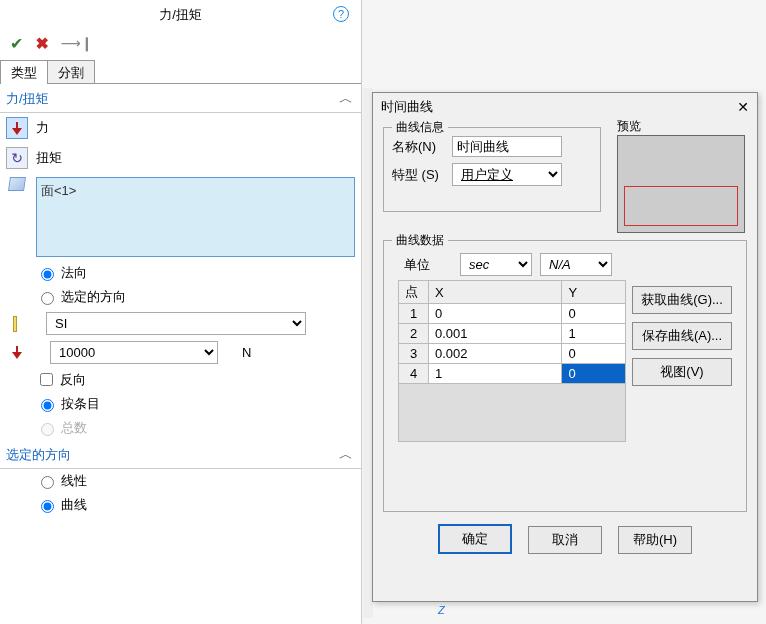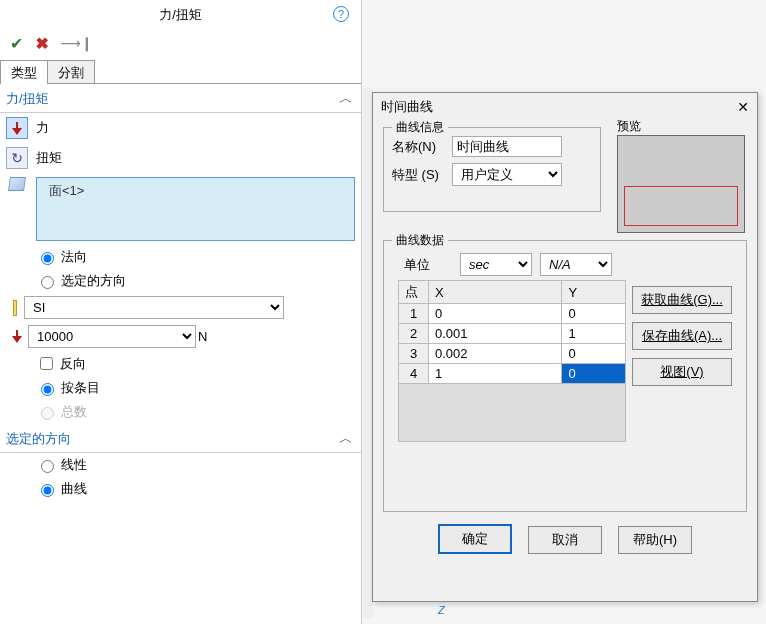--- a/index.html
+++ b/index.html
@@ -19,56 +19,56 @@
 .section-hdr { display: flex; justify-content: space-between; align-items: center; padding: 6px 8px 4px 6px; font-weight: 500; color:#1565c0; border-bottom:1px solid #ccc;}
 .section-hdr .collapse { color: #666; cursor: pointer; font-size:14px;}
 .row { display: flex; align-items: center; padding: 4px 6px; gap: 8px; }
 .icon-box { width: 22px; height: 22px; display:flex; align-items:center; justify-content:center; border:1px solid #aaa; background:#e8f0fe; }
 .icon-box.active{background:#d0e4ff;border-color:#5b9bd5;}
 .dn-arrow{width:0;height:0;border-left:5px solid transparent;border-right:5px solid transparent;border-top:7px solid #b71c1c;}
 .dn-arrow-line{width:2px;height:6px;background:#b71c1c;}
 .force-icon{display:flex;flex-direction:column;align-items:center;}
 .torque-icon{font-size:14px;color:#5b3a8e;}
 .cube-icon{width:16px;height:14px;border:1px solid #6a9bd8;background:linear-gradient(135deg,#d8e6f5,#a8c4e6);transform:skew(-8deg);}
-.list-box { flex:1; height: 64px; border: 1px solid #5b9bd5; background: #d6ecf7; padding: 4px 12px; color:#333; resize:none;}
+.list-box { flex:1; height: 80px; border: 1px solid #5b9bd5; background: #d6ecf7; padding: 4px 4px; color:#333; resize:none;}
 .list-box-wrap{display:flex;align-items:flex-start;padding:4px 6px;gap:8px;}
 .radio-row, .check-row { display: flex; align-items: center; gap: 4px; padding: 3px 6px 3px 36px; }
-.sel-row{display:flex;align-items:center;gap:0;padding:3px 6px;}
+.sel-row{display:flex;align-items:center;gap:22px;padding:3px 6px;}
 .ruler-icon{width:18px;height:18px;display:flex;align-items:center;justify-content:center;}
 .ruler{width:4px;height:16px;background:#f9d967;border:1px solid #b89b2e;}
 select, input[type=text] { border: 1px solid #aaa; padding: 2px 4px; background:#fff;}
 .si-select{width:260px;}
 .val-input{width:168px;}
 .unit-lbl{margin-left:2px;}
 .disabled-radio{color:#aaa;}
 .right-panel-bg{position:absolute;left:362px;top:0;width:404px;height:624px;background:#f5f5f5;}
 .scroll-fake{position:absolute;left:363px;top:88px;height:530px;width:10px;background:#eee;}
 .dialog { position: absolute; left: 372px; top: 92px; width: 386px; height: 510px; background: #f0f0f0; border: 1px solid #888; box-shadow: 2px 2px 6px rgba(0,0,0,0.2); }
 .dlg-title { height: 28px; display: flex; justify-content: space-between; align-items: center; padding: 0 8px; background:#f0f0f0;}
 .dlg-close { cursor: pointer; font-size: 14px; }
 .fieldset { border: 1px solid #aaa; margin: 6px 10px; padding: 8px; position:relative; }
 .fieldset .legend { position: absolute; top: -9px; left: 8px; background: #f0f0f0; padding: 0 4px; font-size:12px;}
 .fs-row{display:flex;align-items:center;gap:6px;margin-bottom:6px;}
 .fs-row label{width:54px;}
 .name-input{width:110px;}
-.type-select{width:110px;}
+.type-select{width:110px;text-decoration:underline;}
 .preview-lbl{position:absolute;left:244px;top:117px;font-size:12px;}
 .preview-box{position:absolute;left:244px;top:134px;width:128px;height:98px;border:1px solid #666;background:#ccc;}
 .preview-inner{position:absolute;left:6px;top:50px;width:114px;height:40px;border:1px solid #c33;}
 .unit-row{display:flex;align-items:center;gap:8px;padding:4px 6px;}
 .unit-row label{margin-left:6px;margin-right:8px;width:40px;}
 .unit-sel{width:72px;font-style:italic;}
 .table-wrap{margin:0 6px;display:flex;gap:6px;}
 .table{border:1px solid #888;border-collapse:collapse;background:#fff;width:252px;}
 .table th,.table td{border:1px solid #bbb;padding:2px 6px;text-align:left;font-weight:normal;height:19px;}
 .table th{background:#eee;}
 .table td.idx{background:#eee;text-align:center;width:30px;}
 .table tr.sel td.ycell{background:#0a64c8;color:#fff;}
 .table tr.blank td{background:#ddd;height:58px;}
-.side-btns{display:flex;flex-direction:column;gap:8px;margin-top:6px;text-decoration:underline;}
+.side-btns{display:flex;flex-direction:column;gap:8px;margin-top:6px;}
 .side-btn{width:100px;padding:4px 2px;border:1px solid #888;background:#eaeaea;cursor:pointer;}
 .dlg-btn-row{display:flex;gap:16px;justify-content:center;margin-top:12px;align-items:flex-end;}
 .dlg-btn{width:74px;padding:4px 0;border:1px solid #888;background:#eaeaea;cursor:pointer;}
 .dlg-btn.primary{border:2px solid #1565c0;}
 .small-z{position:absolute;left:438px;top:604px;color:#1976d2;font-size:11px;font-style:italic;}
 </style>
 </head>
 <body>
 
 <div class="left-panel">

